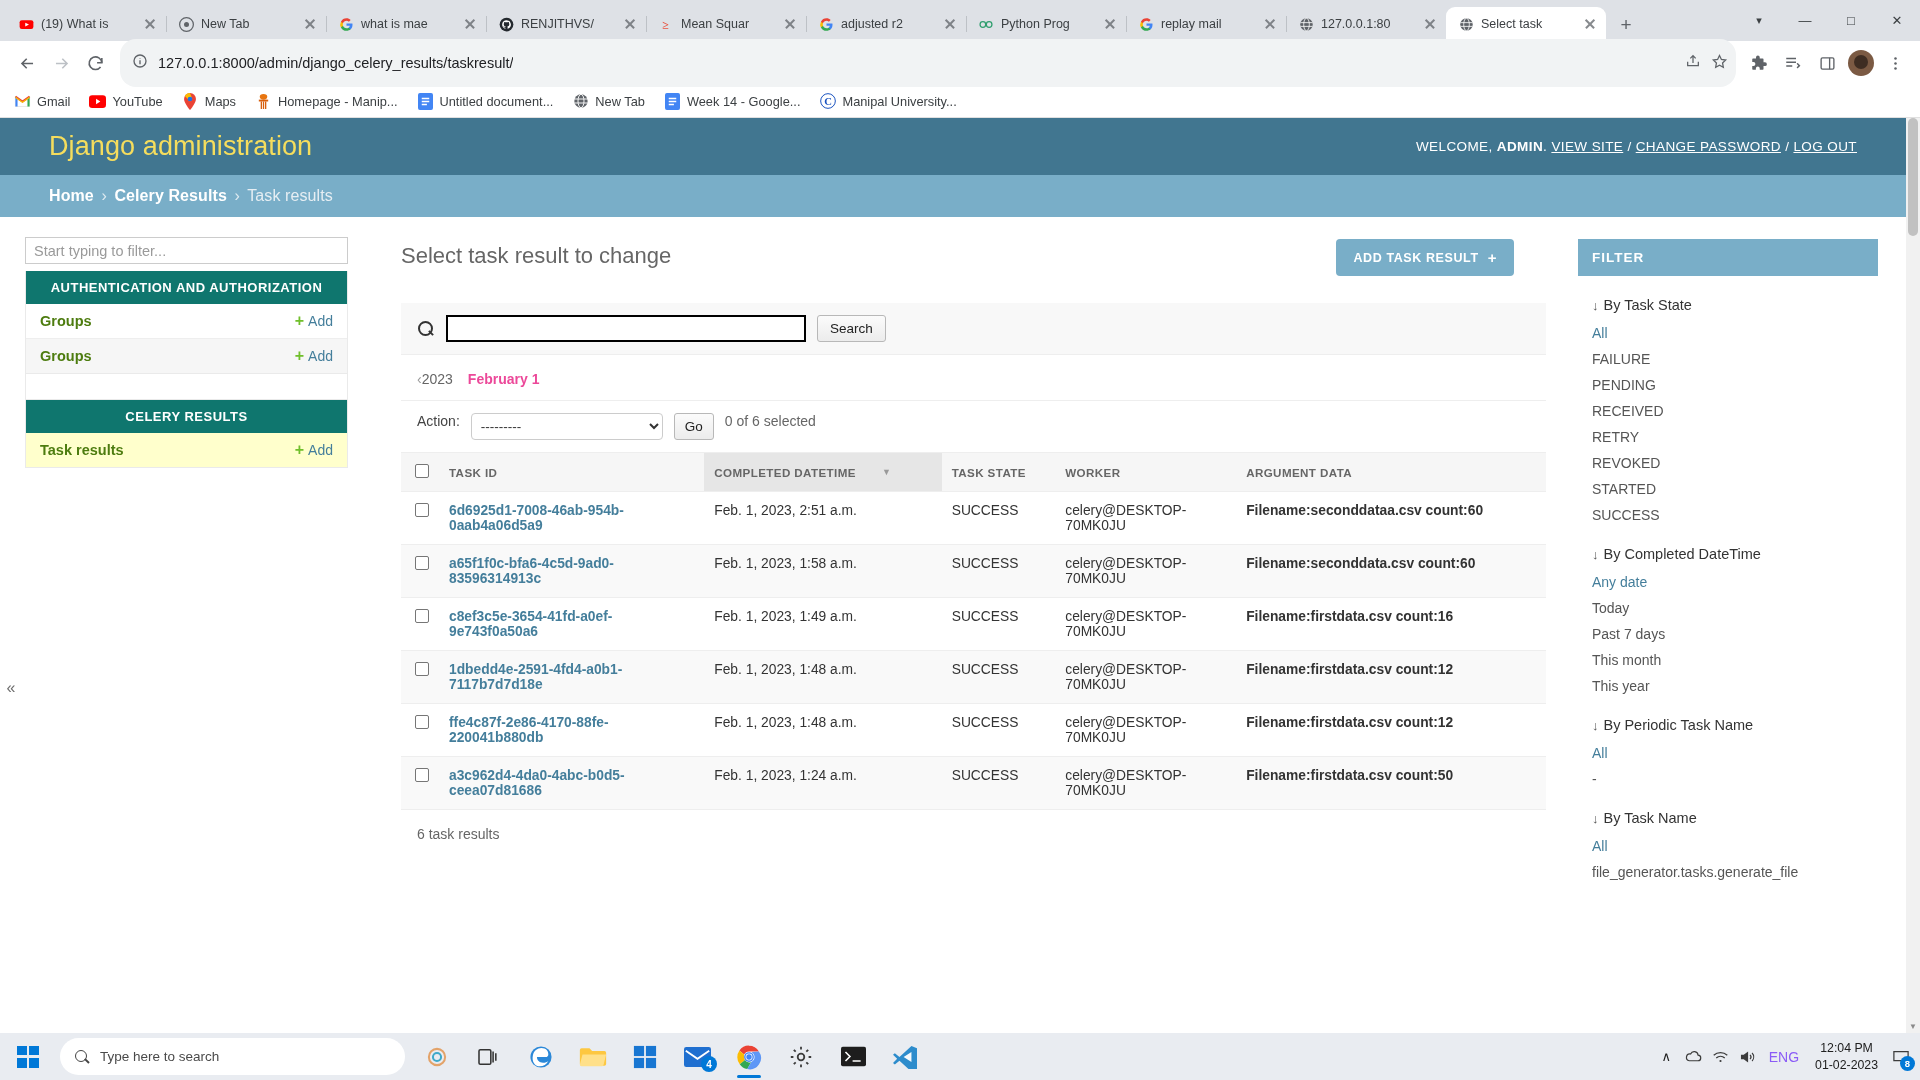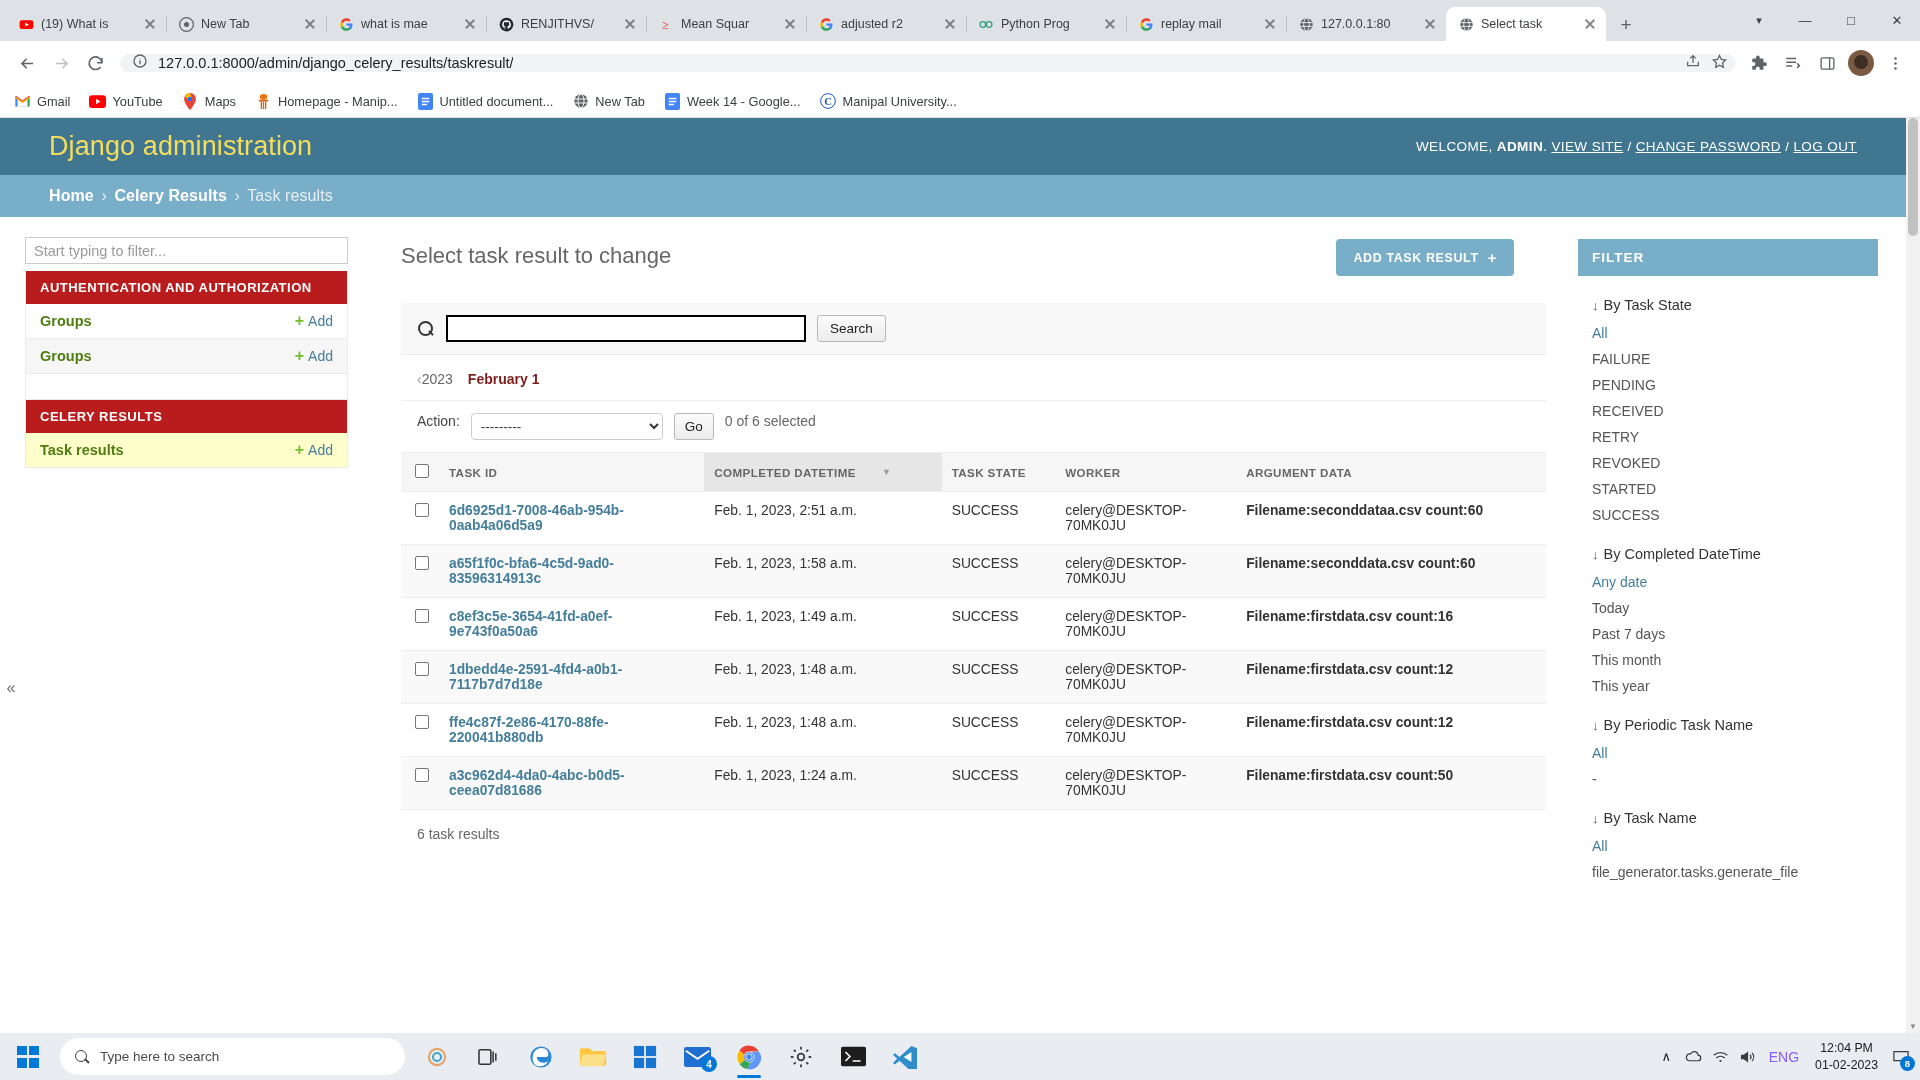--- a/index.html
+++ b/index.html
@@ -45,21 +45,21 @@
   .winctrls { position:absolute; right:0; top:0; height:41px; display:flex; align-items:center; gap:0; }
   .winbtn { width:46px; height:41px; display:flex; align-items:center; justify-content:center; color:#3c4043; font-size:13px; }
   .winbtn.caret { font-size:11px; }
 
   .toolbar {
     height:44px; background:#fff; display:flex; align-items:center; gap:0; padding: 0 10px; flex: 0 0 44px;
   }
   .navbtn { width:34px; height:34px; display:flex; align-items:center; justify-content:center; color:#5f6368; }
   .navbtn.dim { color:#bdc1c6; }
   .omnibox {
-    flex:1 1 auto; height:18px; background:#f1f3f4; border-radius:16px; display:flex; align-items:center;
+    flex:1 1 auto; height:48px; background:#f1f3f4; border-radius:16px; display:flex; align-items:center;
     margin: 0 8px; padding: 0 12px; gap:10px; position:relative;
   }
   .omnibox .url { font-size:14.5px; color:#202124; white-space:nowrap; overflow:hidden; }
   .omnibox-right { position:absolute; right:8px; display:flex; align-items:center; gap:10px; }
   .tb-icons { display:flex; align-items:center; gap:4px; }
   .tb-icon { width:30px; height:30px; display:flex; align-items:center; justify-content:center; color:#5f6368; }
   .avatar { width:26px; height:26px; border-radius:50%; background:#7b5a43; overflow:hidden; position:relative; }
   .avatar::after { content:""; position:absolute; left:6px; top:5px; width:14px; height:14px; border-radius:50%; background:#3e2d22; }
 
   .bookmarks {
@@ -92,22 +92,22 @@
   .dj-body { display:flex; align-items:flex-start; }
 
   
   .dj-sidebar { width: 373px; flex: 0 0 373px; padding: 20px 25px 0 25px; }
   .nav-filter {
     width:100%; height:27px; border:1px solid #ccc; background:#fff;
     padding: 0 8px; font-size:14.5px; color:#9a9a9a; display:flex; align-items:center;
   }
   .dj-module { background:#fff; border:1px solid #eaeaea; border-top:none; margin-top:7px; }
   .dj-module caption, .dj-module .caption {
-    background:#b91c1c; color:#fff; font-size:13px; font-weight:bold; letter-spacing:.5px;
-    padding: 9px 14px; display:block;
+    background:#0f766e; color:#fff; font-size:13px; font-weight:bold; letter-spacing:.5px;
+    padding: 9px 14px; display:block;text-align:center;
   }
   .dj-row {
     display:flex; align-items:center; justify-content:space-between;
     padding: 9px 14px; border-bottom:1px solid #eee; font-size:14.5px;
   }
   .dj-row:last-child { border-bottom:none; }
   .dj-row.alt { background:#f6f6f6; }
   .dj-row.current { background:#ffffcc; }
   .dj-row a.model { color:#4d7c0f; font-weight:bold; text-decoration:none; }
   .dj-row .addlink { color:#447e9b; font-size:14px; text-decoration:none; display:flex; align-items:center; gap:4px; }
@@ -150,21 +150,21 @@
   }
   .search-btn {
     height:27px; padding: 0 12px; font-size:13.5px; background:linear-gradient(#fbfbfb,#ececec);
     border:1px solid #b8b8b8; border-radius:3px; color:#222; cursor:pointer;
     font-family:"Liberation Sans", sans-serif;
   }
 
   .date-hierarchy { padding: 16px 16px 13px 16px; font-size:14px; color:#666; display:flex; align-items:center; gap:15px; }
   .date-hierarchy .back { color:#666; }
   .date-hierarchy .back .chev { color:#999; }
-  .date-hierarchy a { color:#7f1d1d; font-weight:bold; text-decoration:none; }
+  .date-hierarchy a { color:#ec4899; font-weight:bold; text-decoration:none; }
 
   .actions-bar {
     background:#fff; border-top:1px solid #eee; padding: 12px 16px;
     display:flex; align-items:flex-start; gap:11px; font-size:14px; color:#444;
   }
   .actions-bar select {
     width:192px; height:27px; font-size:13.5px; padding: 0 5px; border:1px solid #ccc; border-radius:4px;
     background:#fff; font-family:"Liberation Sans", sans-serif; color:#333;
   }
   .go-btn {

